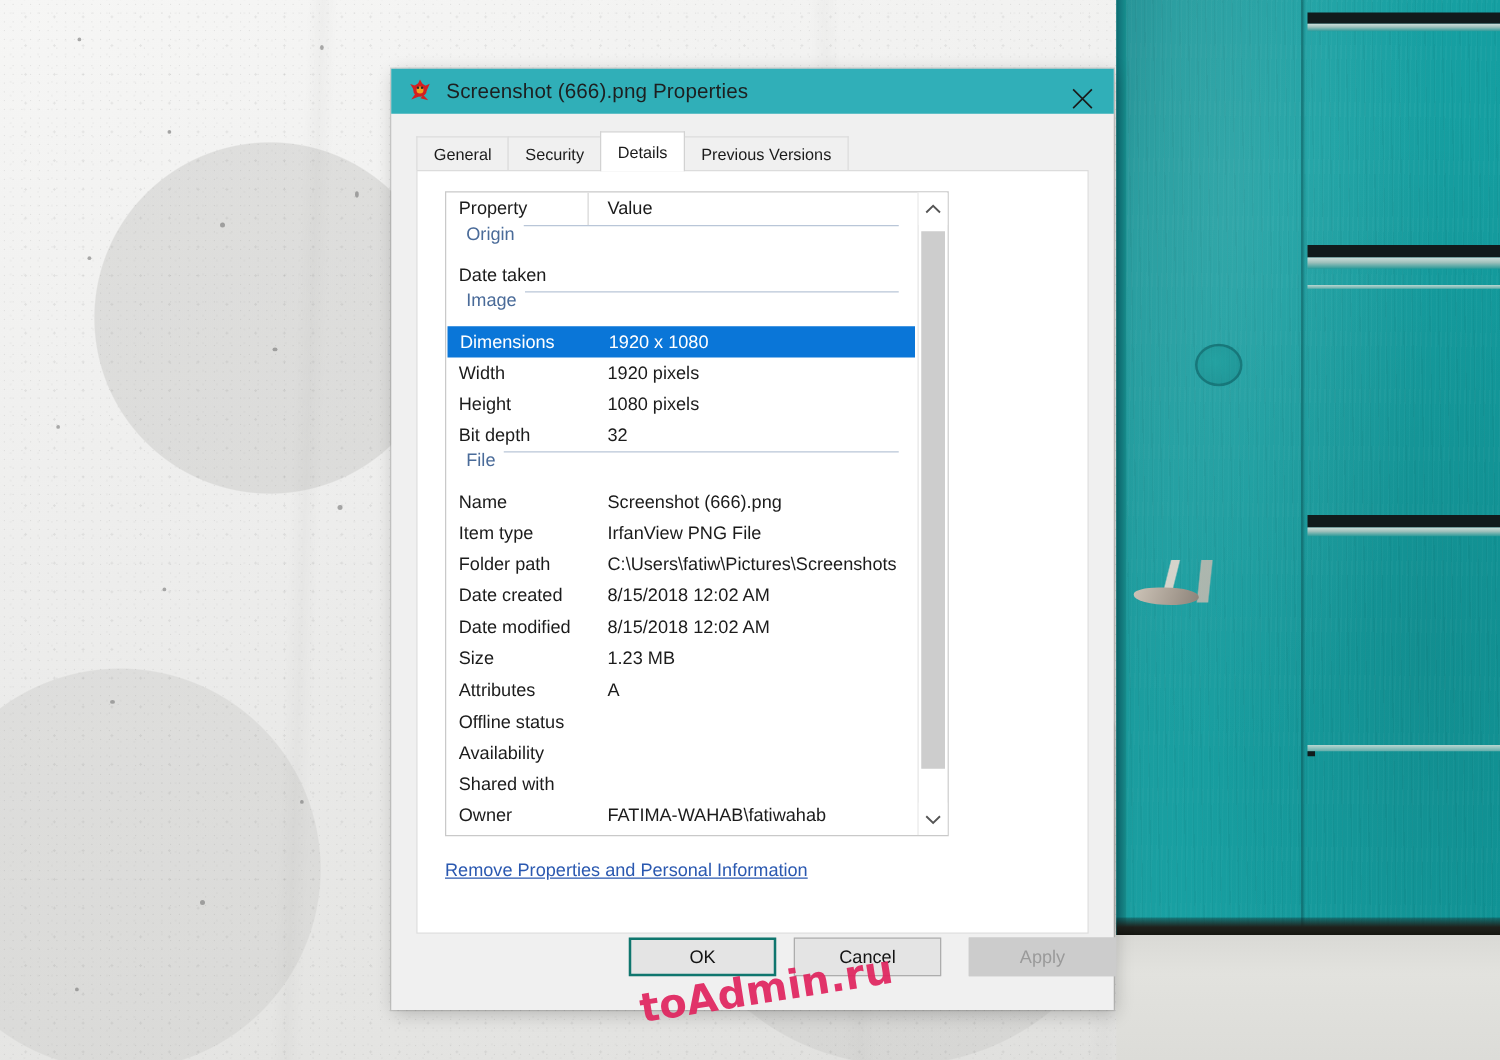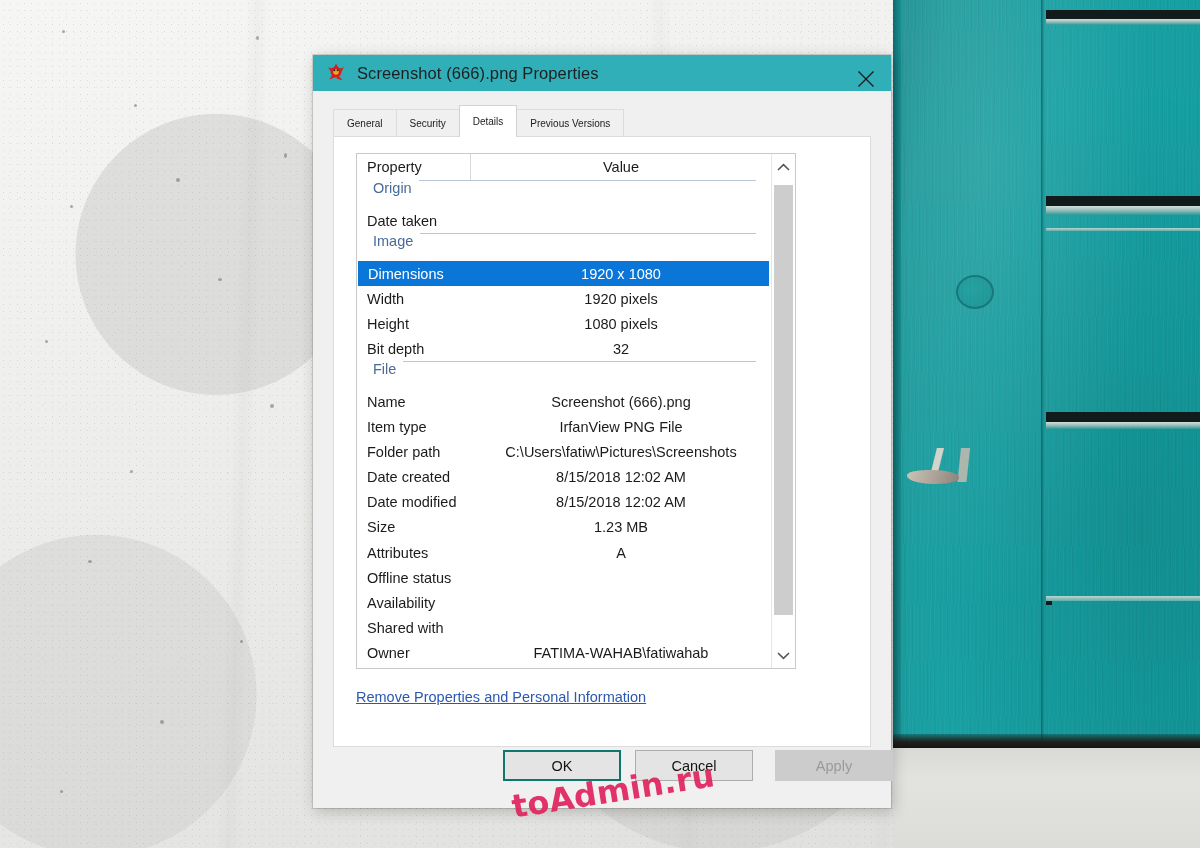--- a/index.html
+++ b/index.html
@@ -188,21 +188,21 @@
     height: 30px;
     margin: 15px 0 0 20px;
     display: flex;
     align-items: flex-end;
   }
   .tab {
     position: relative;
     height: 26px;
     padding: 0 13px;
     display: flex; align-items: center;
-    font-size: 10px;
+    font-size: 13px;
     color: #1b1b1b;
     background: #f0f0f0;
     border: 1px solid #dcdcdc;
     border-bottom: none;
     margin-right: -1px;
     white-space: nowrap;
     cursor: default;
   }
   .tab.active {
     height: 31px;
@@ -218,21 +218,21 @@
     margin: 0 20px;
     height: 611px;
     background: #ffffff;
     border: 1px solid #dcdcdc;
     box-sizing: border-box;
   }
 
   .listbox {
     position: absolute;
     left: 22px; top: 16px;
-    width: 440px;
+    width: 403px;
     height: 516px;
     border: 1px solid #c9c9c9;
     background: #ffffff;
     overflow: hidden;
     box-sizing: border-box;
   }
   .list-inner {
     position: absolute;
     left: 0; top: 0;
     right: 25px;
@@ -256,24 +256,23 @@
   }
   .row .prop {
     width: 113px;
     padding-left: 10px;
     box-sizing: border-box;
     white-space: nowrap;
     overflow: hidden;
   }
   .row .val {
     flex: 1;
-    padding-left: 2px;
+    padding-left: 16px;
     white-space: nowrap;
     overflow: hidden;
-    text-align: center;
   }
   .row.header {
     height: 26px;
     color: #1b1b1b;
   }
   .row.selected {
     background: #0a76d8;
     color: #ffffff;
     margin: 0 1px;
   }

